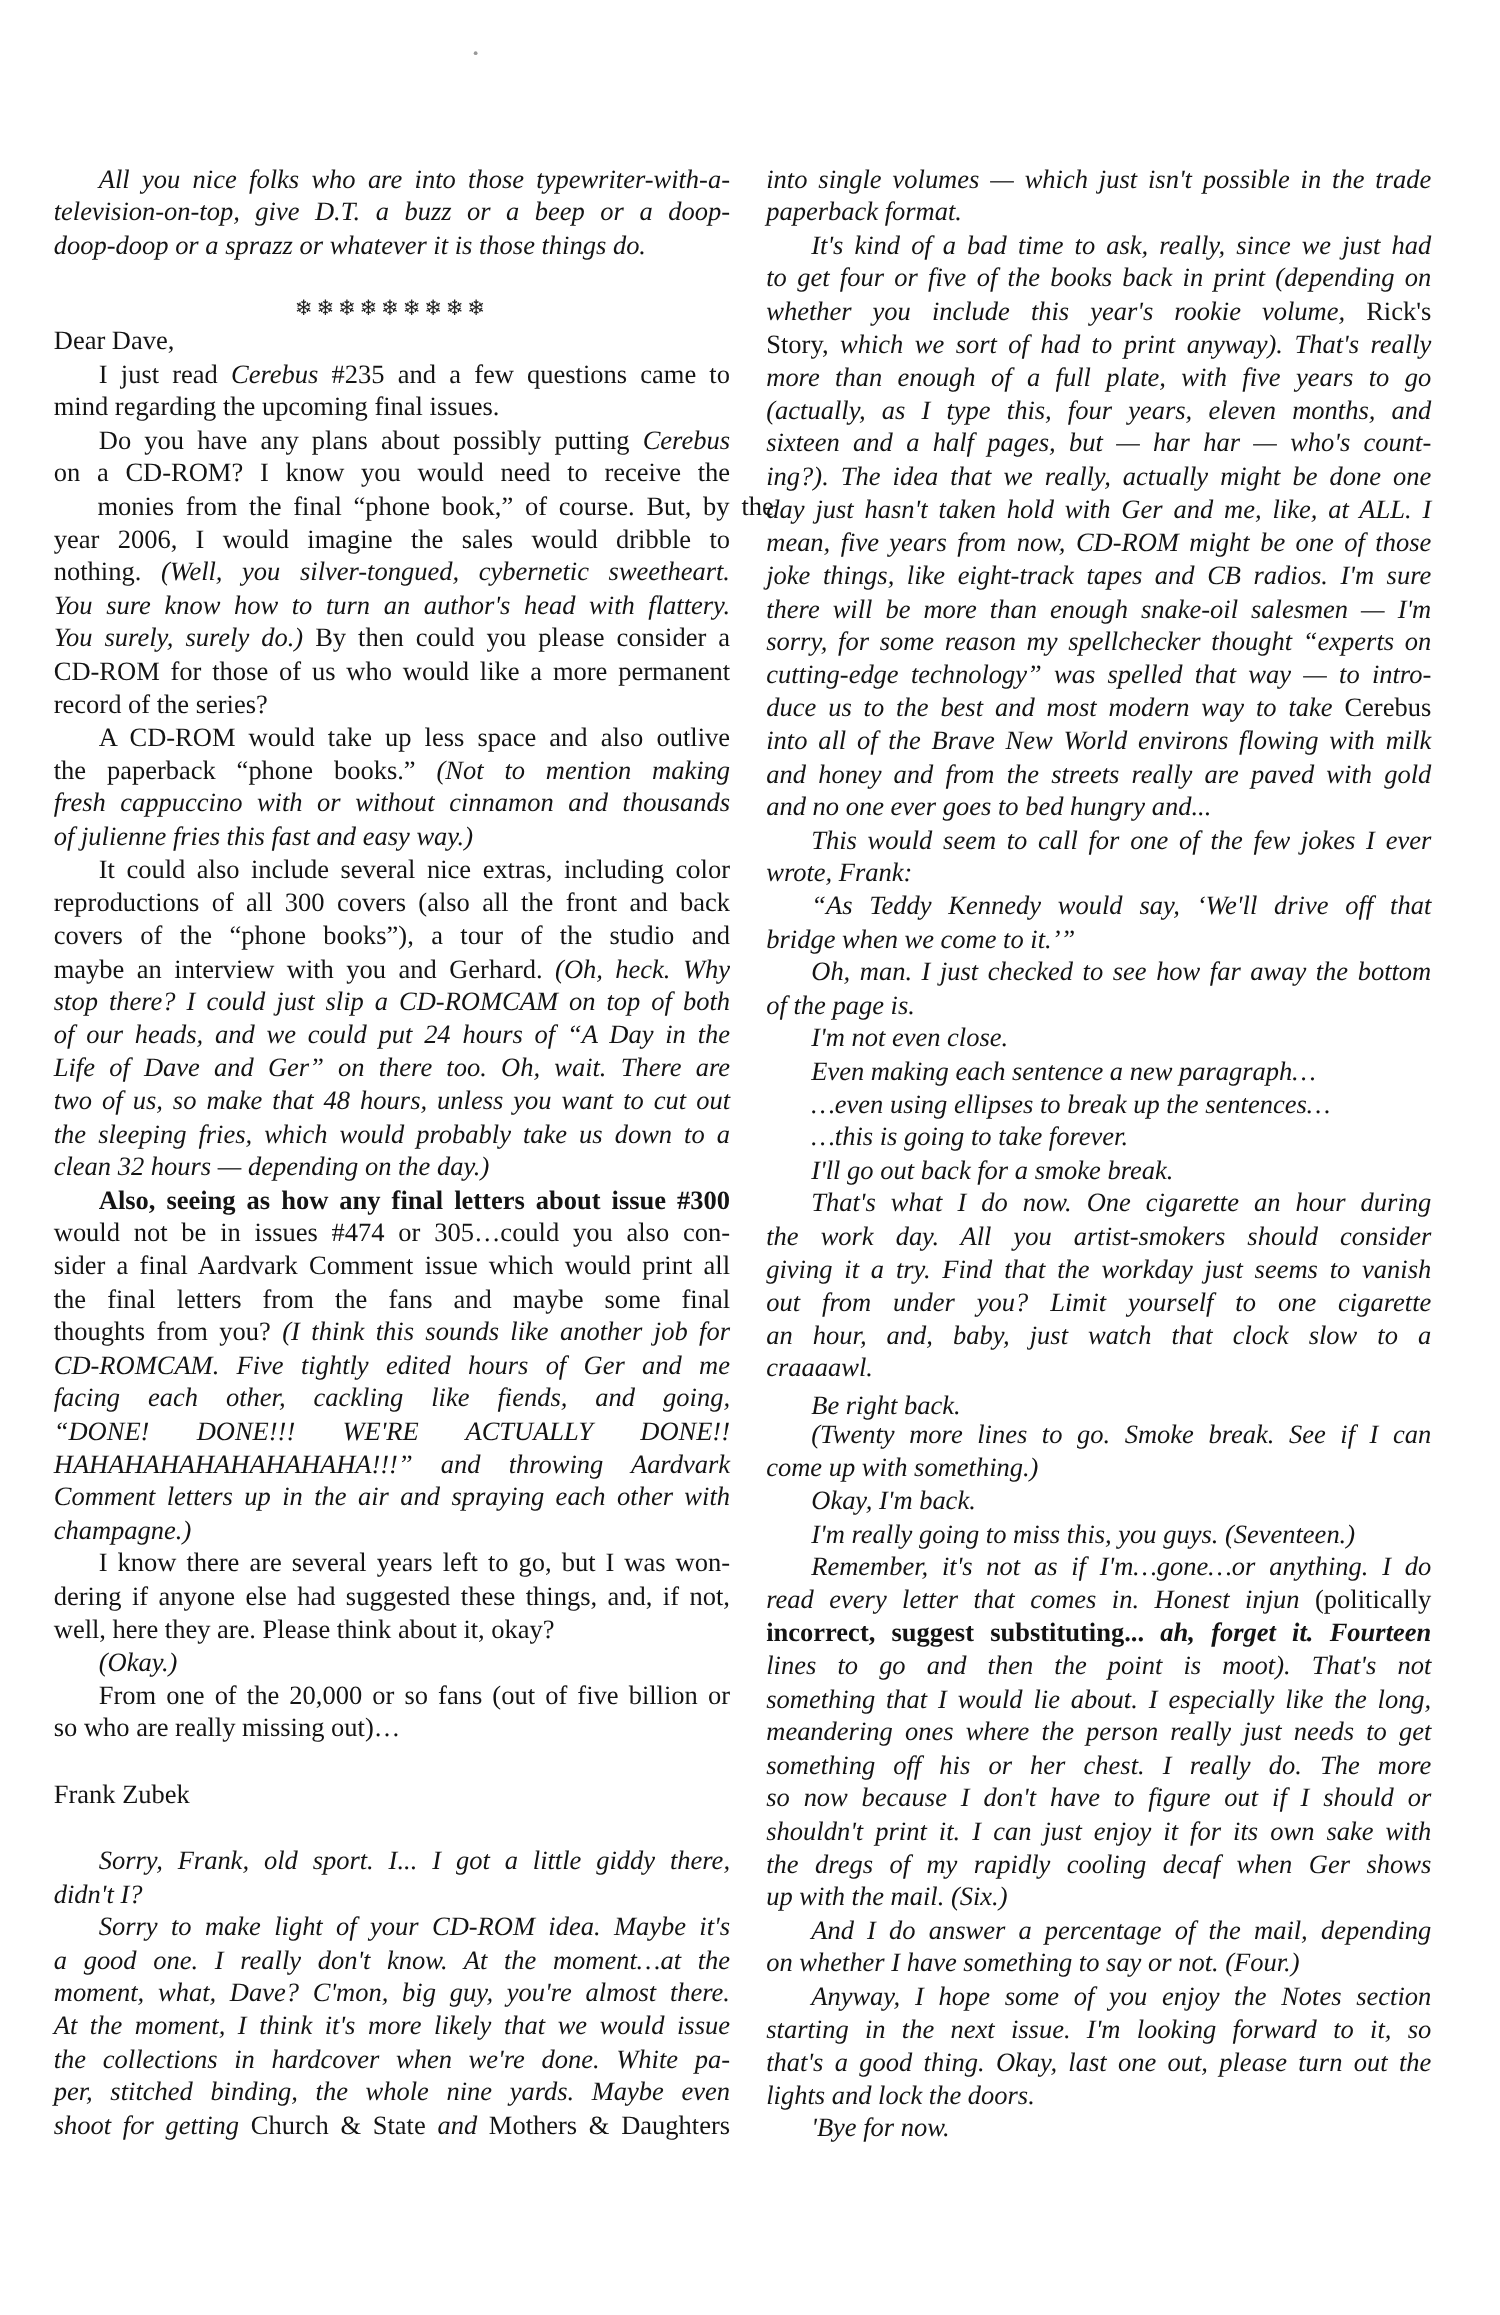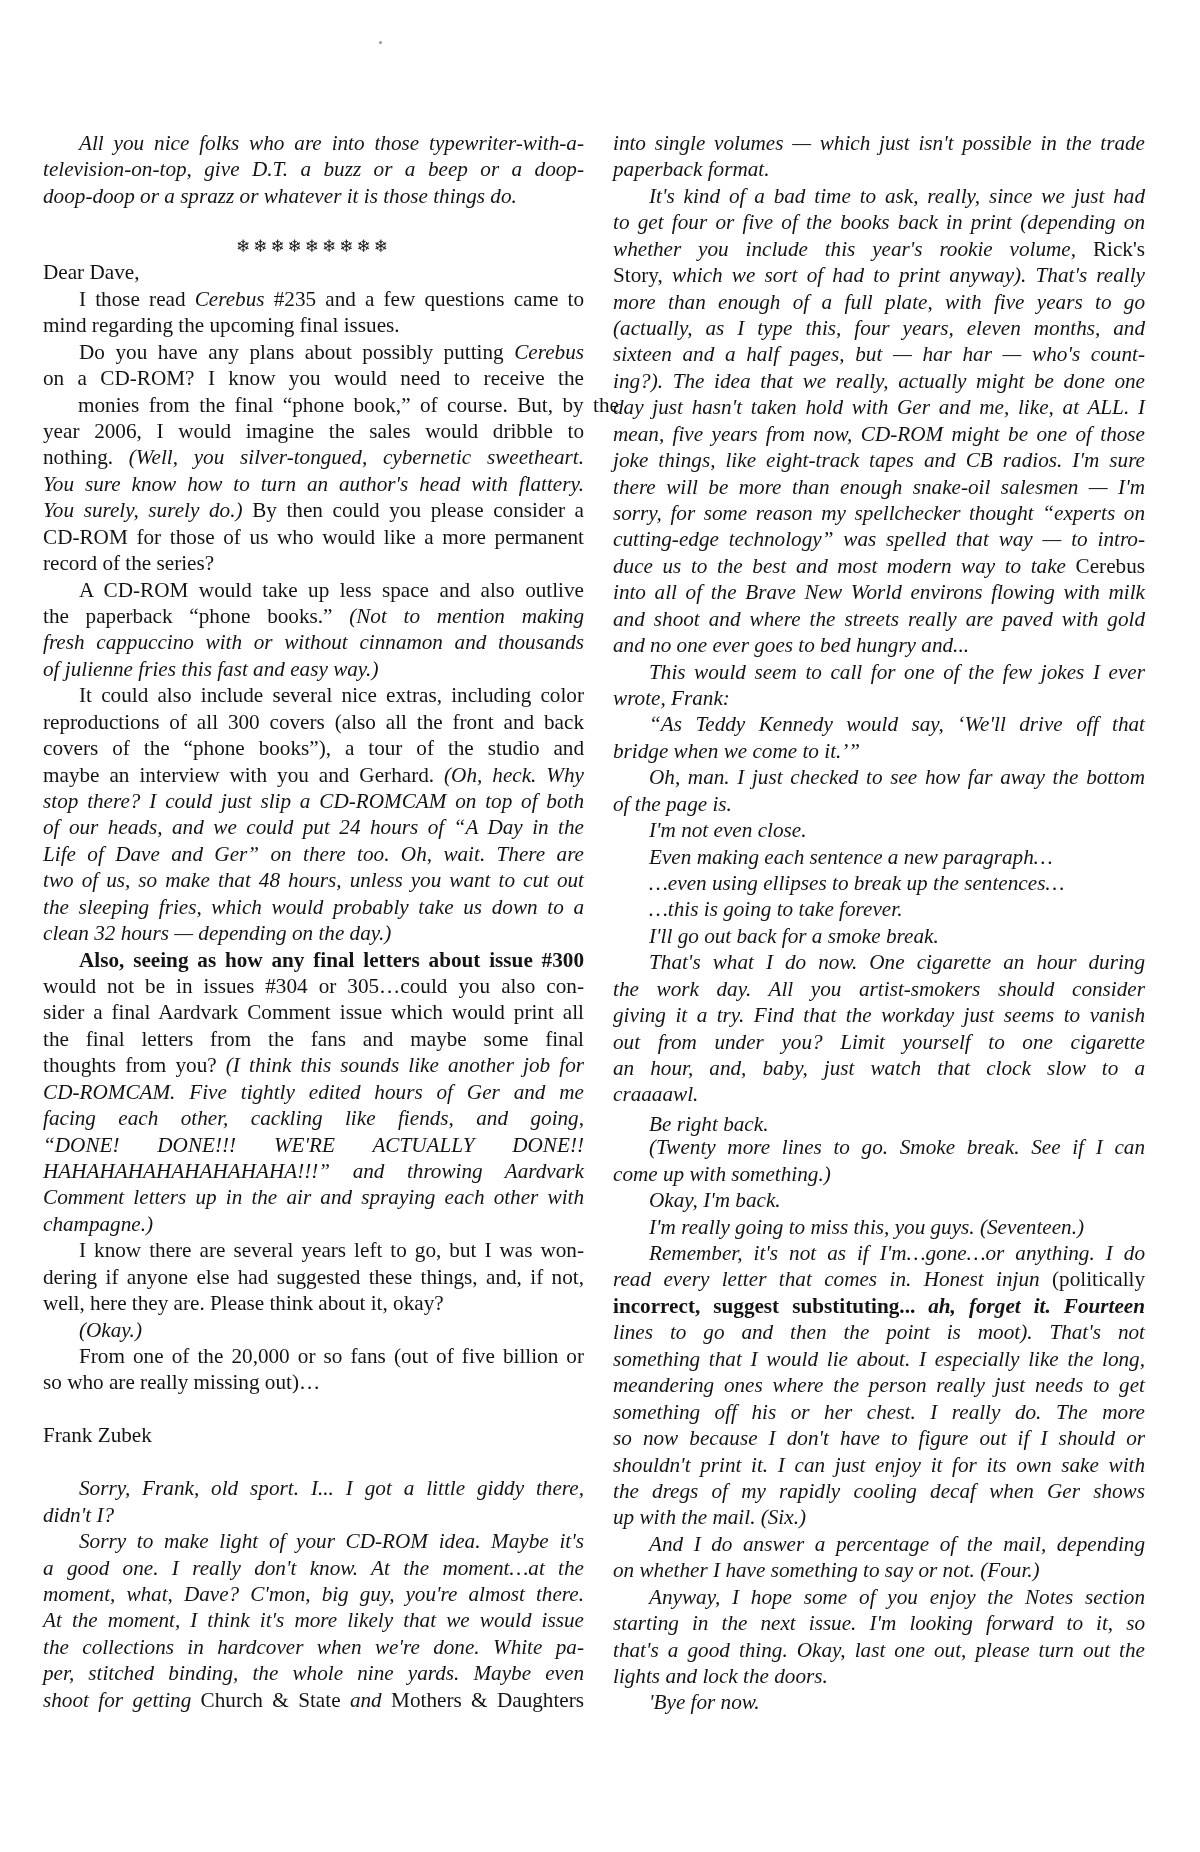--- a/index.html
+++ b/index.html
@@ -60,21 +60,21 @@
 <body>
 
 <div class="page">
   <span class="stray-dot" style="left:379px; top:41px;"></span>
   <div class="col col-left" id="col-left">
       <div class="line indent" style="top: 130px;"><span class="i">All you nice folks who are into those typewriter-with-a-</span></div>
       <div class="line" style="top: 156.43px;"><span class="i">television-on-top, give D.T. a buzz or a beep or a doop-</span></div>
       <div class="line last" style="top: 182.86px;"><span class="i">doop-doop or a sprazz or whatever it is those things do.</span></div>
       <div class="line center separator" style="top: 233px;">❄❄❄❄❄❄❄❄❄</div>
       <div class="line last" style="top: 259.43px;"><span>Dear Dave,</span></div>
-      <div class="line indent" style="top: 285.86px;"><span>I those read </span><span class="i">Cerebus</span><span> #235 and a few questions came to</span></div>
+      <div class="line indent" style="top: 285.86px;"><span>I just read </span><span class="i">Cerebus</span><span> #235 and a few questions came to</span></div>
       <div class="line last" style="top: 312.29px;"><span>mind regarding the upcoming final issues.</span></div>
       <div class="line indent" style="top: 338.72px;"><span>Do you have any plans about possibly putting </span><span class="i">Cerebus</span></div>
       <div class="line" style="top: 365.15px;"><span>on a CD-ROM?  I know you would need to receive the</span></div>
       <div class="line" style="top: 391.58px; margin-left: 35px;"><span>monies from the final “phone book,” of course.  But, by the</span></div>
       <div class="line" style="top: 418.01px;"><span>year 2006, I would imagine the sales would dribble to</span></div>
       <div class="line" style="top: 444.44px;"><span>nothing. </span><span class="i">(Well, you silver-tongued, cybernetic sweetheart.</span></div>
       <div class="line" style="top: 470.87px;"><span class="i">You sure know how to turn an author's head with flattery.</span></div>
       <div class="line" style="top: 497.3px;"><span class="i">You surely, surely do.)</span><span>  By then could you please consider a</span></div>
       <div class="line" style="top: 523.73px;"><span>CD-ROM for those of us who would like a more permanent</span></div>
       <div class="line last" style="top: 550.16px;"><span>record of the series?</span></div>
@@ -86,21 +86,21 @@
       <div class="line" style="top: 708.74px;"><span>reproductions of all 300 covers (also all the front and back</span></div>
       <div class="line" style="top: 735.17px;"><span>covers of the “phone books”), a tour of the studio and</span></div>
       <div class="line" style="top: 761.6px;"><span>maybe an interview with you and Gerhard. </span><span class="i">(Oh, heck. Why</span></div>
       <div class="line" style="top: 788.03px;"><span class="i">stop there?  I could just slip a CD-ROMCAM on top of both</span></div>
       <div class="line" style="top: 814.46px;"><span class="i">of our heads, and we could put 24 hours of “A Day in the</span></div>
       <div class="line" style="top: 840.89px;"><span class="i">Life of Dave and Ger” on there too. Oh, wait. There are</span></div>
       <div class="line" style="top: 867.32px;"><span class="i">two of us, so make that 48 hours, unless you want to cut out</span></div>
       <div class="line" style="top: 893.75px;"><span class="i">the sleeping fries, which would probably take us down to a</span></div>
       <div class="line last" style="top: 920.18px;"><span class="i">clean 32 hours — depending on the day.)</span></div>
       <div class="line indent" style="top: 946.61px; font-weight: bold;"><span>Also, seeing as how any final letters about issue #300</span></div>
-      <div class="line" style="top: 973.04px;"><span>would not be in issues #304 or 305…could you also con-</span></div>
+      <div class="line" style="top: 973.04px;"><span>would not be in issues #474 or 305…could you also con-</span></div>
       <div class="line" style="top: 999.47px;"><span>sider a final Aardvark Comment issue which would print all</span></div>
       <div class="line" style="top: 1025.9px;"><span>the final letters from the fans and maybe some final</span></div>
       <div class="line" style="top: 1052.33px;"><span>thoughts from you? </span><span class="i">(I think this sounds like another job for</span></div>
       <div class="line" style="top: 1078.76px;"><span class="i">CD-ROMCAM.  Five tightly edited hours of Ger and me</span></div>
       <div class="line" style="top: 1105.19px;"><span class="i">facing each other, cackling like fiends, and going,</span></div>
       <div class="line" style="top: 1131.62px;"><span class="i">“DONE!  DONE!!!  WE'RE  ACTUALLY  DONE!!</span></div>
       <div class="line" style="top: 1158.05px;"><span class="i">HAHAHAHAHAHAHAHAHA!!!” and throwing Aardvark</span></div>
       <div class="line" style="top: 1184.48px;"><span class="i">Comment letters up in the air and spraying each other with</span></div>
       <div class="line last" style="top: 1210.91px;"><span class="i">champagne.)</span></div>
       <div class="line indent" style="top: 1237.34px;"><span>I know there are several years left to go, but I was won-</span></div>
@@ -132,21 +132,21 @@
       <div class="line" style="top: 341.44px;"><span class="i">sixteen and a half pages, but — har har — who's count-</span></div>
       <div class="line" style="top: 367.87px;"><span class="i">ing?).  The idea that we really, actually might be done one</span></div>
       <div class="line" style="top: 394.3px;"><span class="i">day just hasn't taken hold with Ger and me, like, at ALL.  I</span></div>
       <div class="line" style="top: 420.73px;"><span class="i">mean, five years from now, CD-ROM might be one of those</span></div>
       <div class="line" style="top: 447.16px;"><span class="i">joke things, like eight-track tapes and CB radios.  I'm sure</span></div>
       <div class="line" style="top: 473.59px;"><span class="i">there will be more than enough snake-oil salesmen — I'm</span></div>
       <div class="line" style="top: 500.02px;"><span class="i">sorry, for some reason my spellchecker thought “experts on</span></div>
       <div class="line" style="top: 526.45px;"><span class="i">cutting-edge technology” was spelled that way — to intro-</span></div>
       <div class="line" style="top: 552.88px;"><span class="i">duce us to the best and most modern way to take </span><span>Cerebus</span></div>
       <div class="line" style="top: 579.31px;"><span class="i">into all of the Brave New World environs flowing with milk</span></div>
-      <div class="line" style="top: 605.74px;"><span class="i">and shoot and where the streets really are paved with gold</span></div>
+      <div class="line" style="top: 605.74px;"><span class="i">and honey and from the streets really are paved with gold</span></div>
       <div class="line last" style="top: 632.17px;"><span class="i">and no one ever goes to bed hungry and...</span></div>
       <div class="line indent" style="top: 658.6px;"><span class="i">This would seem to call for one of the few jokes I ever</span></div>
       <div class="line last" style="top: 685.03px;"><span class="i">wrote, Frank:</span></div>
       <div class="line indent" style="top: 711.46px;"><span class="i">“As Teddy Kennedy would say, ‘We'll drive off that</span></div>
       <div class="line last" style="top: 737.89px;"><span class="i">bridge when we come to it.’”</span></div>
       <div class="line indent" style="top: 764.32px;"><span class="i">Oh, man. I just checked to see how far away the bottom</span></div>
       <div class="line last" style="top: 790.75px;"><span class="i">of the page is.</span></div>
       <div class="line indent last" style="top: 817.18px;"><span class="i">I'm not even close.</span></div>
       <div class="line indent last" style="top: 843.61px;"><span class="i">Even making each sentence a new paragraph…</span></div>
       <div class="line indent last" style="top: 870.04px;"><span class="i">…even using ellipses to break up the sentences…</span></div>

